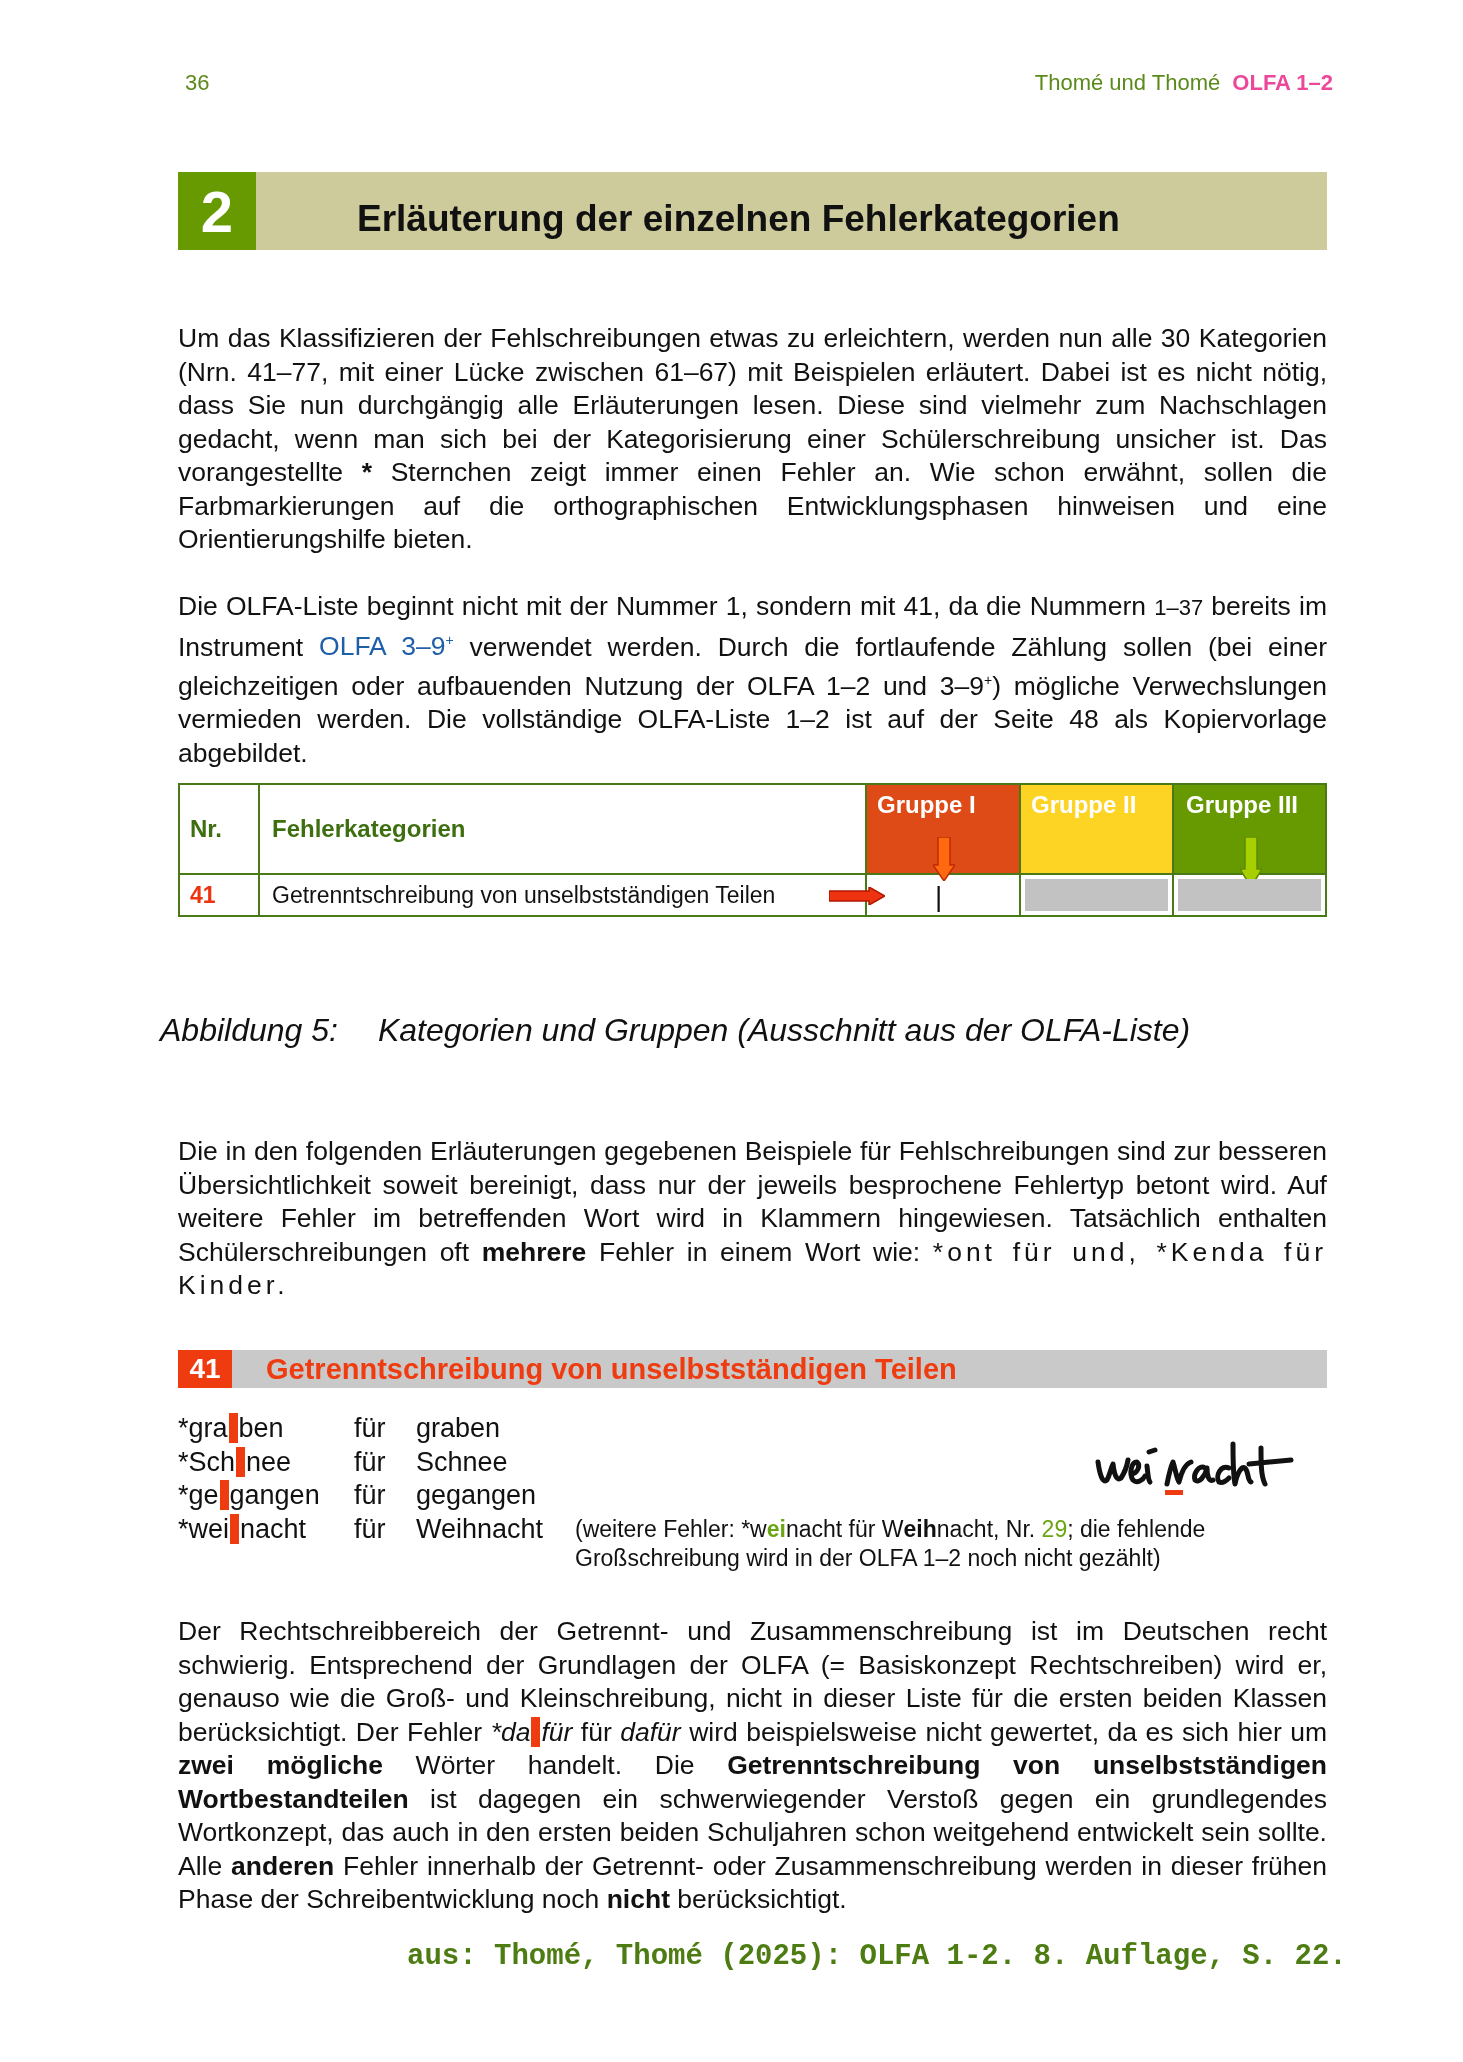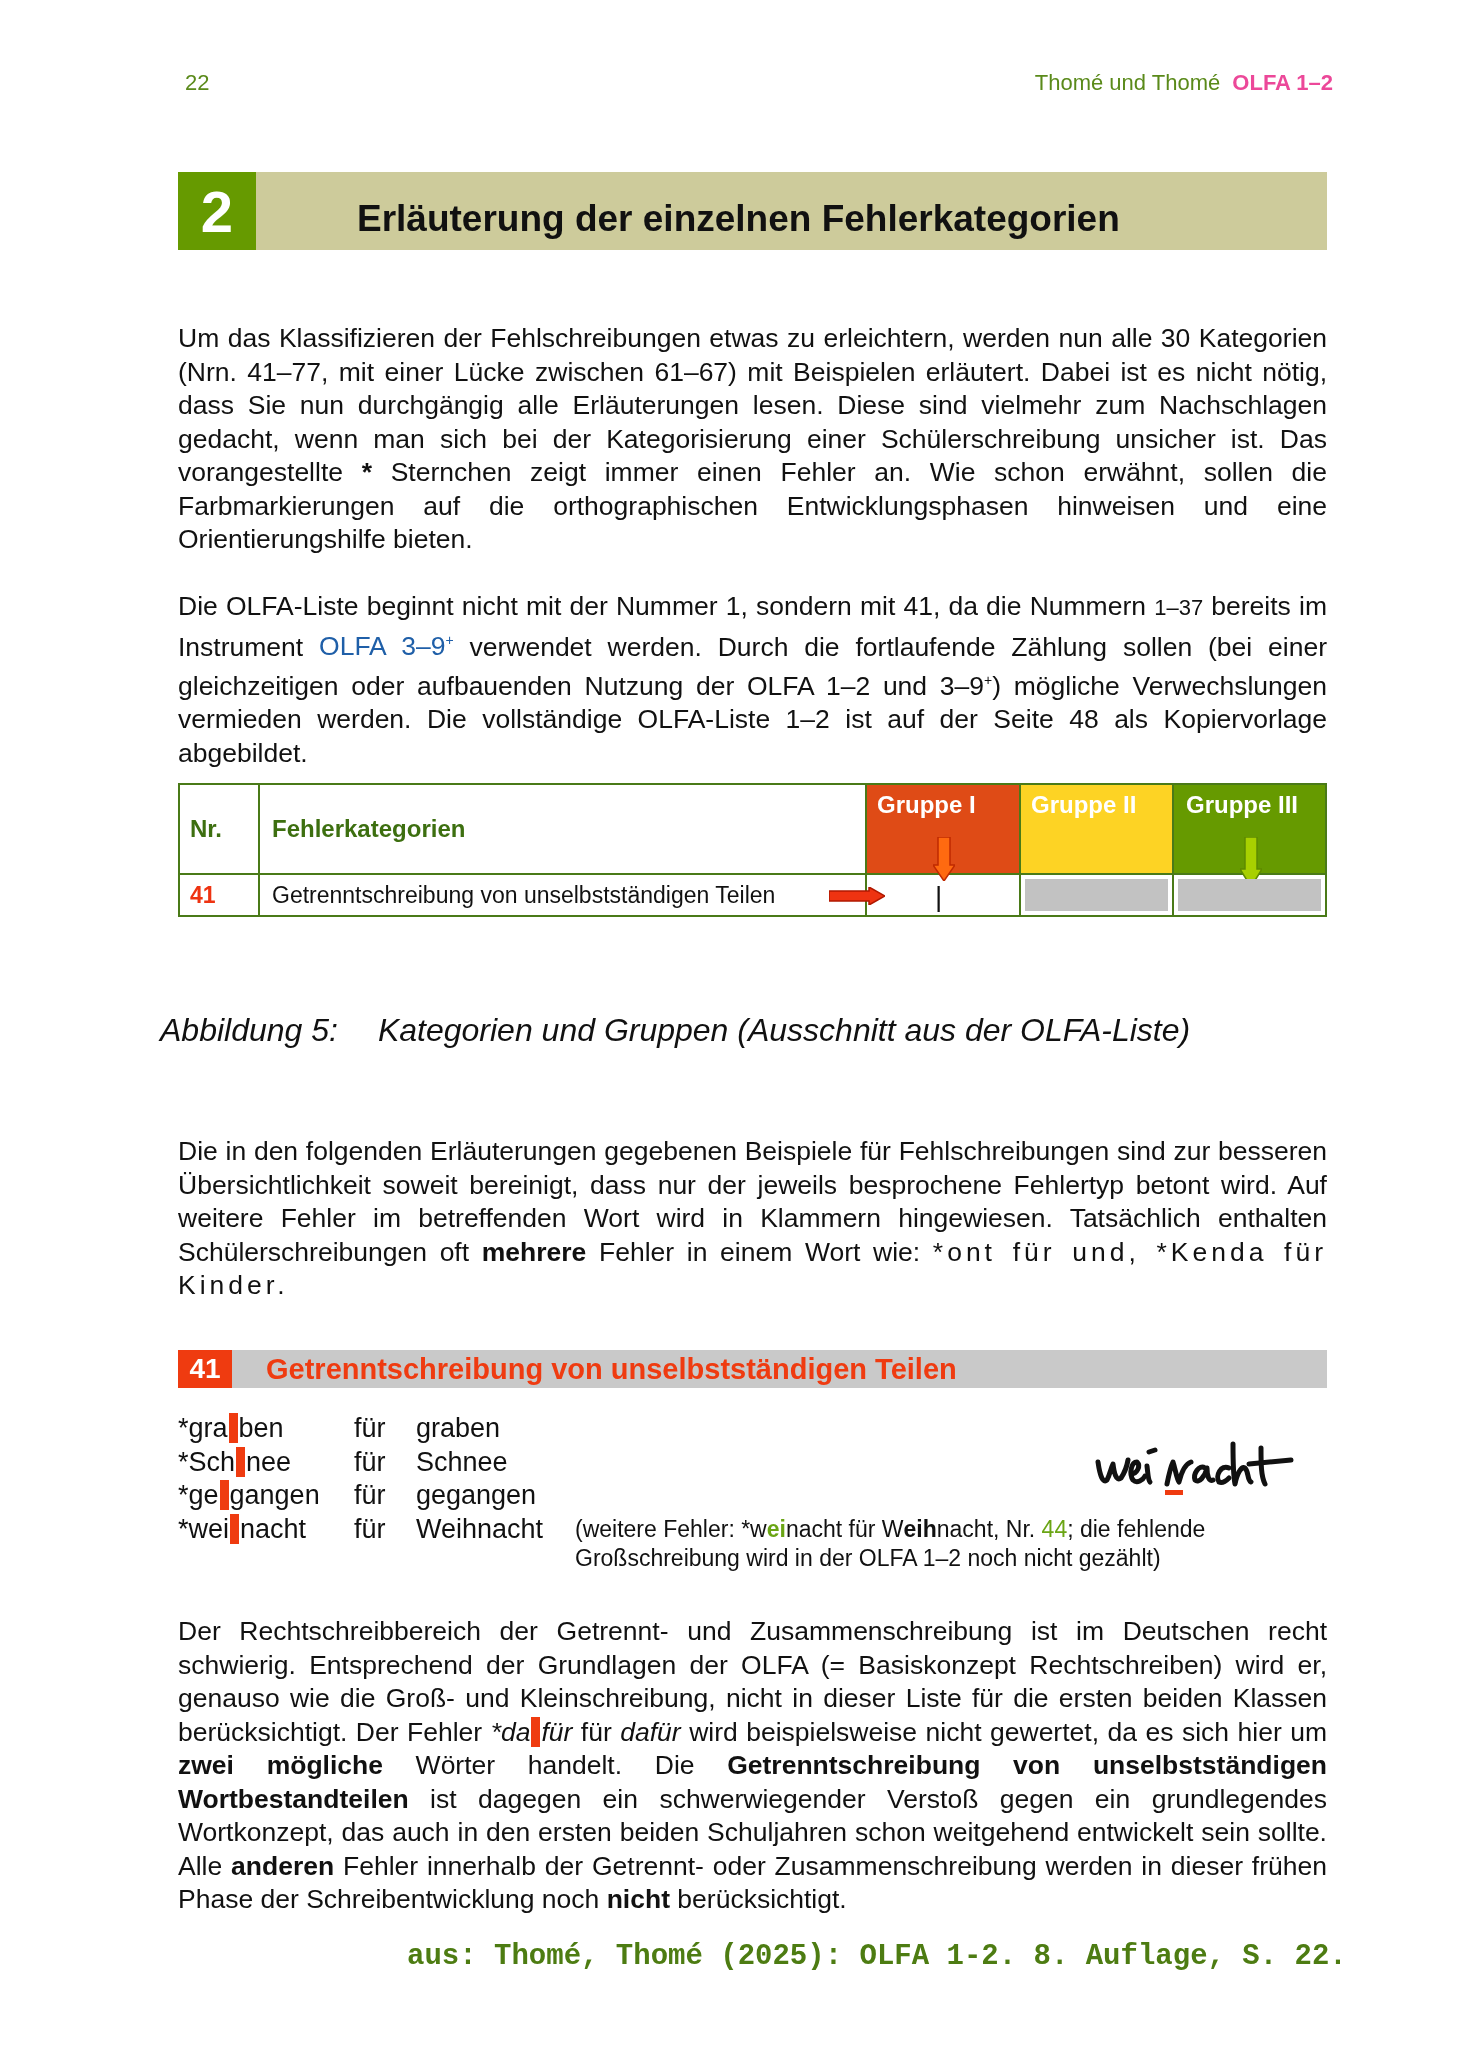--- a/index.html
+++ b/index.html
@@ -53,21 +53,21 @@
   .note .grn { color: #6aa514; font-weight: bold; }
   .note .n44 { color: #6aa514; }
 
   .hand { left: 1095px; top: 1440px; }
 
   .source { left: 407px; top: 1940px; font-family: "Liberation Mono", "DejaVu Sans Mono", monospace; font-size: 29px; color: #4d7c12; font-weight: bold; }
 </style>
 </head>
 <body>
 
-<div class="abs page-num">22</div>
+<div class="abs page-num">36</div>
 <div class="abs running-head">
   <span>Thomé und Thomé</span>
   <b>OLFA 1–2</b>
 </div>
 
 <div class="abs chapter-bar"></div>
 <div class="abs chapter-num">2</div>
 <div class="abs chapter-title">Erläuterung der einzelnen Fehlerkategorien</div>
 
 <div class="abs para" style="top:302px;">
@@ -149,21 +149,21 @@
     <span>gegangen</span>
   </div>
   <div class="ex-row">
     <span class="ex-wrong"><span>*wei</span><span class="mark"></span><span>nacht</span></span>
     <span class="ex-fuer">für</span>
     <span>Weihnacht</span>
   </div>
 </div>
 
 <div class="abs note">
-  <div><span>(weitere Fehler: *w</span><span class="grn">ei</span><span>nacht für W</span><b>eih</b><span>nacht, Nr. </span><span class="n44">44</span><span>; die fehlende</span></div>
+  <div><span>(weitere Fehler: *w</span><span class="grn">ei</span><span>nacht für W</span><b>eih</b><span>nacht, Nr. </span><span class="n44">29</span><span>; die fehlende</span></div>
   <div>Großschreibung wird in der OLFA 1–2 noch nicht gezählt)</div>
 </div>
 
 <svg class="abs hand" width="210" height="60" viewBox="0 0 210 60">
   <g fill="none" stroke="#111" stroke-width="5" stroke-linecap="round" stroke-linejoin="round">
     <path d="M3,22 C5,36 8,44 12,40 C15,34 16,28 18,24 C19,32 21,42 26,38 C30,32 32,26 33,20"></path>
     <path d="M36,34 C42,34 46,26 42,22 C36,22 34,34 38,40 C42,44 48,40 50,36"></path>
     <path d="M52,26 C53,34 53,40 55,42"></path>
     <path d="M54,12 L60,10"></path>
     <path d="M72,44 C74,34 76,26 78,22 C80,28 82,40 84,42 C86,34 90,24 96,22"></path>

